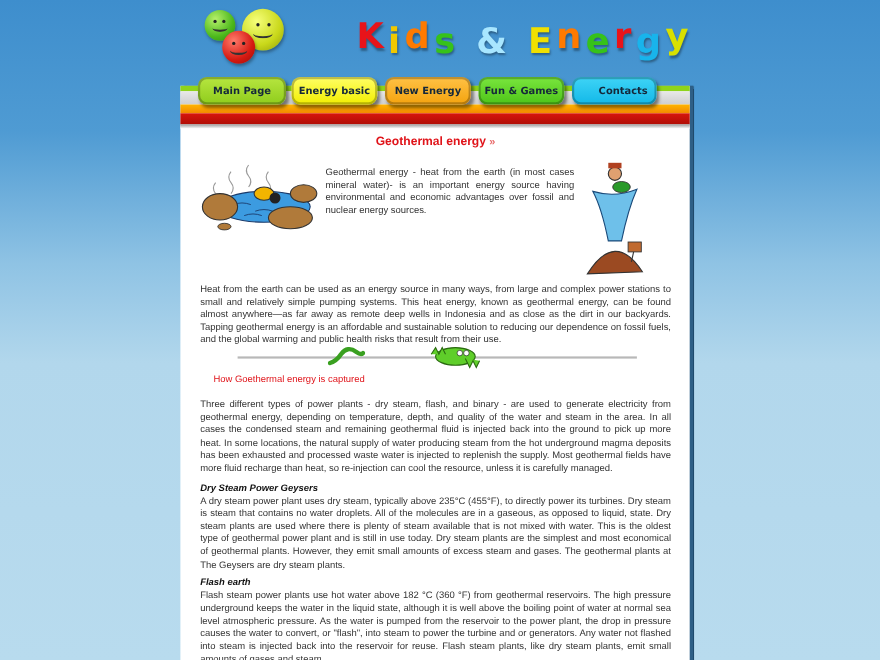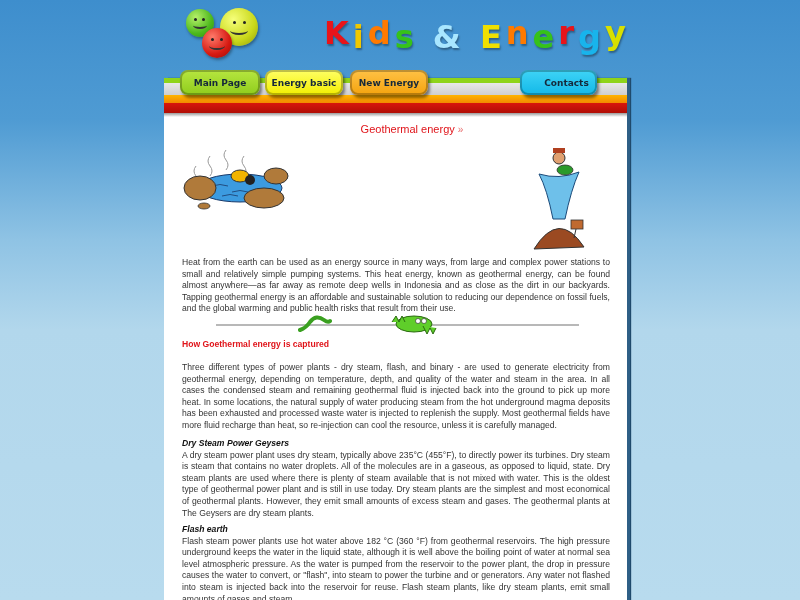--- a/index.html
+++ b/index.html
@@ -33,32 +33,32 @@
   .nav { position: absolute; left: 0; top: 70px; width: 800px; height: 24px; text-align: center; }
   .nav-btn { position: absolute; top: 0; height: 25px; border-radius: 8px; font-family: "DejaVu Sans", sans-serif; font-weight: bold; font-size: 9px; color: #15283a; display: flex; align-items: center; justify-content: center; box-shadow: inset 0 0 0 2px rgba(0,0,0,0.25), 2px 3px 3px rgba(0,0,0,0.45); cursor: pointer; }
   .btn-main { left: 180px; width: 80px; background: linear-gradient(#b7e640, #8fcc1c); }
   .btn-basic { left: 265px; width: 78px; background: linear-gradient(#ffff66, #f2ee00); }
   .btn-new { left: 350px; width: 78px; background: linear-gradient(#ffc246, #f4a30e); }
   .btn-fun { left: 435px; width: 78px; background: linear-gradient(#7ae63e, #4dc418); }
   .btn-contacts { left: 520px; width: 77px; background: linear-gradient(#3fd4f6, #12b8e8); padding-left: 16px; }
 
   
   .content { position: absolute; left: 182px; top: 124px; width: 428px; color: #333; font-size: 8.6px; line-height: 11.6px; }
-  .page-title { position: absolute; left: 16px; top: 0; width: 100%; text-align: center; font-weight: normal; font-size: 11px; color: #e0141a; }
+  .page-title { position: absolute; left: 0; top: 0; width: 100%; text-align: center; font-weight: bold; font-size: 11px; color: #e0141a; }
   .page-title .arrow { color: #e86a6a; font-size: 10px; }
   .intro-img-left { position: absolute; left: 0; top: 22px; width: 108px; height: 68px; }
   .intro-img-right { position: absolute; left: 347px; top: 20px; width: 62px; height: 110px; }
   .intro-text { position: absolute; left: 114px; top: 27px; width: 226px; text-align: justify; }
   .intro-text p { margin-bottom: 11px; }
   .para { text-align: justify; }
   .p-heat { position: absolute; left: 0; top: 133px; width: 428px; }
   .divider { position: absolute; left: 34px; top: 200px; width: 363px; height: 2px; background: #b8b8b8; }
   .snake { position: absolute; left: 116px; top: 190px; width: 34px; height: 20px; }
   .croc { position: absolute; left: 206px; top: 188px; width: 52px; height: 24px; }
-  .sec-head-red { position: absolute; left: 0; top: 215px; font-weight: bold; color: #e0141a; font-size: 8.6px; }
+  .sec-head-red { position: absolute; left: 12px; top: 215px; font-weight: normal; color: #e0141a; font-size: 8.6px; }
   .p-three { position: absolute; left: 0; top: 238px; width: 428px; }
   .sub-head { font-weight: bold; font-style: italic; color: #111; }
   .dry { position: absolute; left: 0; top: 314px; width: 428px; }
   .flash { position: absolute; left: 0; top: 400px; width: 428px; }
 </style>
 </head>
 <body>
 
 <div class="logo">
   <div class="smiley s-green">
@@ -85,20 +85,21 @@
   <div class="bar-gray"></div>
   <div class="bar-orange"></div>
   <div class="bar-red"></div>
   <div class="bar-shadow"></div>
 </div>
 
 <div class="nav">
   <div class="nav-btn btn-main">Main Page</div>
   <div class="nav-btn btn-basic">Energy basic</div>
   <div class="nav-btn btn-new">New Energy</div>
+  <div class="nav-btn btn-fun">Fun &amp; Games</div>
   <div class="nav-btn btn-contacts">Contacts</div>
 </div>
 
 <div class="content">
   <div class="page-title">
     <span>Geothermal energy</span>
     <span class="arrow">»</span>
   </div>
 
   <svg class="intro-img-left" viewBox="0 0 108 68">
@@ -120,20 +121,21 @@
     <path d="M5 105 q25 -40 50 -2 z" fill="#9b4a22" stroke="#333" stroke-width="1"></path>
     <path d="M24 75 q-6 -30 -14 -45 q20 6 40 -2 q-8 18 -14 47 z" fill="#6ec0ea" stroke="#1a4a7a" stroke-width="1"></path>
     <circle cx="30" cy="14" r="6" fill="#e0a070" stroke="#333" stroke-width="1"></circle>
     <rect x="24" y="4" width="12" height="5" fill="#b04020"></rect>
     <ellipse cx="36" cy="26" rx="8" ry="5" fill="#2a9a2a" stroke="#333" stroke-width="0.8"></ellipse>
     <rect x="42" y="76" width="12" height="9" fill="#c06a30" stroke="#333" stroke-width="0.8"></rect>
     <line x1="47" y1="85" x2="45" y2="94" stroke="#333" stroke-width="1"></line>
   </svg>
 
   <div class="intro-text para">
+    <p>Geothermal energy - heat from the earth (in most cases mineral water)- is an important energy source having environmental and economic advantages over fossil and nuclear energy sources.</p>
   </div>
 
   <p class="p-heat para">Heat from the earth can be used as an energy source in many ways, from large and complex power stations to small and relatively simple pumping systems. This heat energy, known as geothermal energy, can be found almost anywhere—as far away as remote deep wells in Indonesia and as close as the dirt in our backyards. Tapping geothermal energy is an affordable and sustainable solution to reducing our dependence on fossil fuels, and the global warming and public health risks that result from their use.</p>
 
   <div class="divider"></div>
   <svg class="snake" viewBox="0 0 34 20">
     <path d="M2 16 q6 -2 10 -8 q6 -8 14 -2 q4 3 6 1" stroke="#3aa020" stroke-width="4" fill="none" stroke-linecap="round"></path>
   </svg>
   <svg class="croc" viewBox="0 0 52 24">
     <ellipse cx="26" cy="12" rx="18" ry="8" fill="#5fce2a" stroke="#2a6a10" stroke-width="1"></ellipse>

